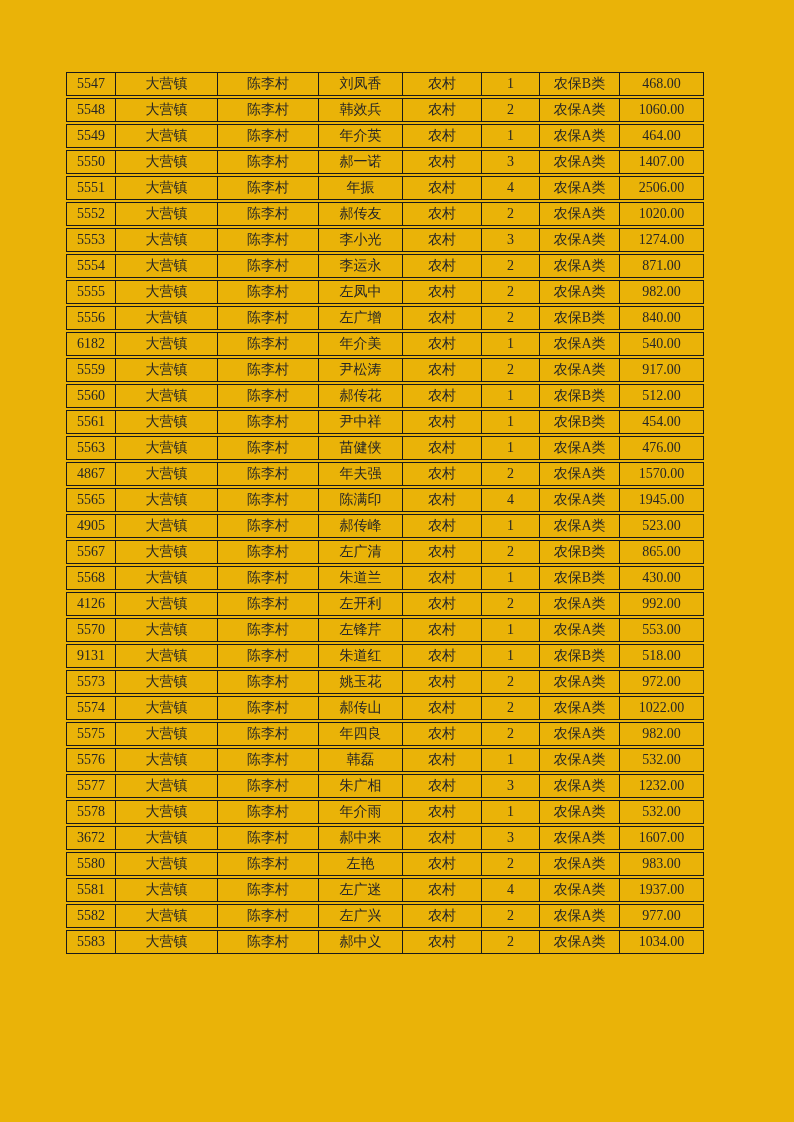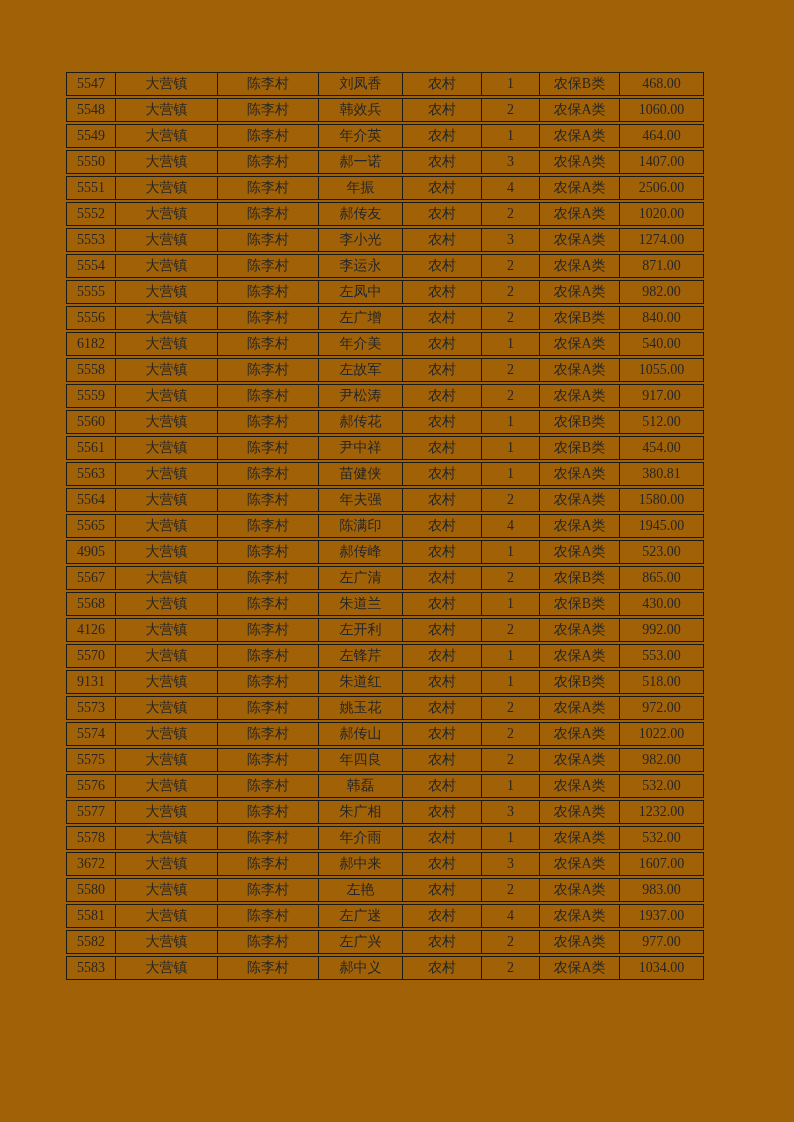--- a/index.html
+++ b/index.html
@@ -4,21 +4,21 @@
 <style>
   html, body {
     margin: 0;
     padding: 0;
     background: #ffffff;
   }
   .page {
     position: relative;
     width: 794px;
     height: 1122px;
-    background: #a16207;
+    background: #eab308;
     overflow: hidden;
     font-family: "Liberation Serif", "DejaVu Serif", serif;
   }
   table.roster {
     position: absolute;
     left: 66px;
     top: 70px;
     width: 638px;
     table-layout: fixed;
     border-collapse: separate;
@@ -181,30 +181,20 @@
     <td>6182</td>
     <td>大营镇</td>
     <td>陈李村</td>
     <td>年介美</td>
     <td>农村</td>
     <td>1</td>
     <td>农保A类</td>
     <td>540.00</td>
   </tr>
 
-  <tr>
-    <td>5558</td>
-    <td>大营镇</td>
-    <td>陈李村</td>
-    <td>左故军</td>
-    <td>农村</td>
-    <td>2</td>
-    <td>农保A类</td>
-    <td>1055.00</td>
-  </tr>
 
   <tr>
     <td>5559</td>
     <td>大营镇</td>
     <td>陈李村</td>
     <td>尹松涛</td>
     <td>农村</td>
     <td>2</td>
     <td>农保A类</td>
     <td>917.00</td>
@@ -234,32 +224,32 @@
 
 
   <tr>
     <td>5563</td>
     <td>大营镇</td>
     <td>陈李村</td>
     <td>苗健侠</td>
     <td>农村</td>
     <td>1</td>
     <td>农保A类</td>
-    <td>380.81</td>
-  </tr>
-
-  <tr>
-    <td>5564</td>
+    <td>476.00</td>
+  </tr>
+
+  <tr>
+    <td>4867</td>
     <td>大营镇</td>
     <td>陈李村</td>
     <td>年夫强</td>
     <td>农村</td>
     <td>2</td>
     <td>农保A类</td>
-    <td>1580.00</td>
+    <td>1570.00</td>
   </tr>
 
   <tr>
     <td>5565</td>
     <td>大营镇</td>
     <td>陈李村</td>
     <td>陈满印</td>
     <td>农村</td>
     <td>4</td>
     <td>农保A类</td>

